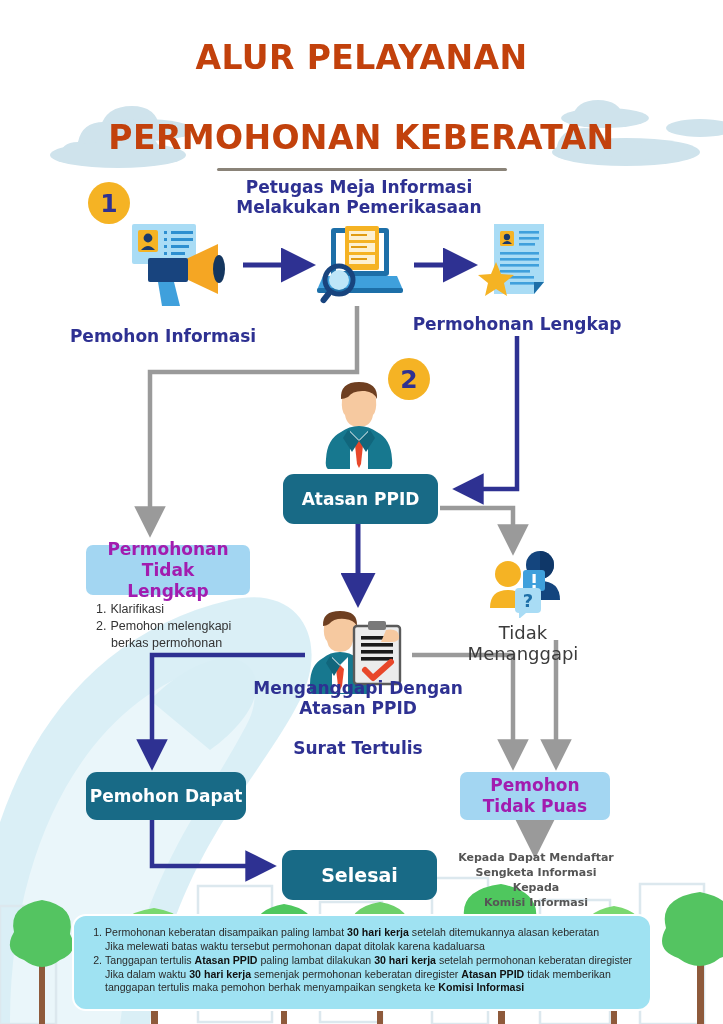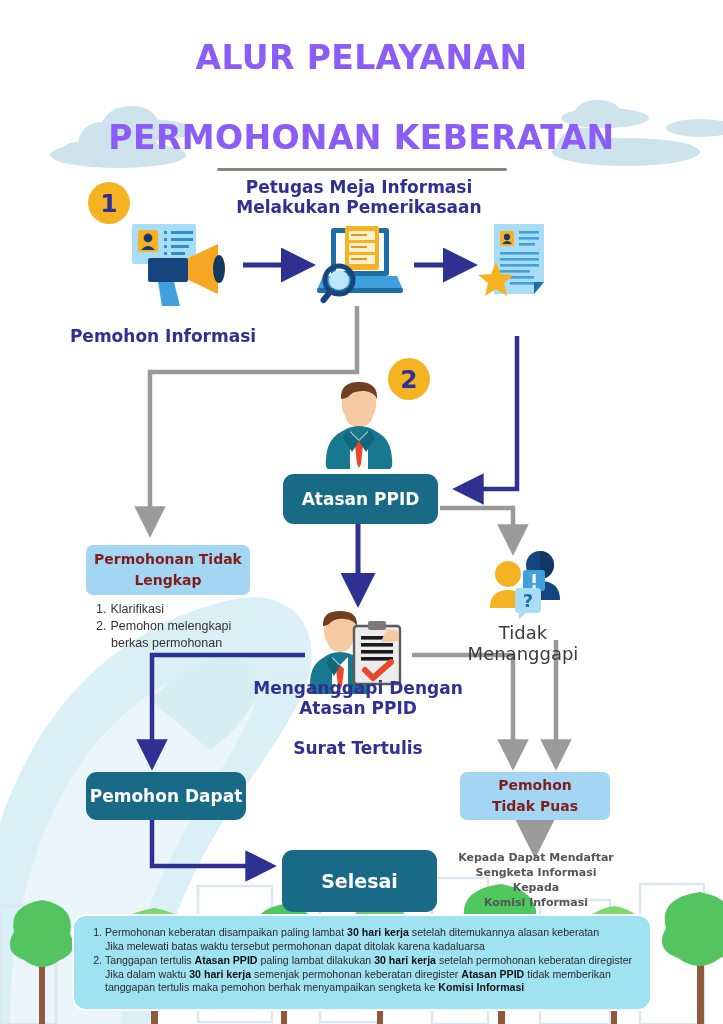--- a/index.html
+++ b/index.html
@@ -11,21 +11,21 @@
     background:#ffffff;
   }
   #canvas { position:absolute; inset:0; width:723px; height:1024px; }
 
   
   .bg-layer { position:absolute; inset:0; z-index:0; pointer-events:none; }
 
   
   .header { position:absolute; top:38px; left:0; width:723px; z-index:5; text-align:center; }
   .title-l1, .title-l2 {
-    color:#8b5cf6; font-weight:bold; letter-spacing:.4px;
+    color:#c2410c; font-weight:bold; letter-spacing:.4px;
     font-family:"DejaVu Sans", sans-serif;
   }
   .title-l1 { font-size:33px; line-height:40px; }
   .title-l2 { font-size:33px; line-height:42px;margin-top:39px; }
   .title-rule { width:290px; height:3px; background:#8a8378; margin:9px auto 0; border-radius:2px; }
 
   
   .node { position:absolute; z-index:6; }
   .badge {
     width:42px; height:42px; border-radius:50%;
@@ -38,22 +38,22 @@
   .lbl-navy {
     color:#2E3192; font-weight:bold; font-size:17px; line-height:20px;
     font-family:"DejaVu Sans", sans-serif; text-align:center;
   }
   .box-teal {
     background:#186A86; color:#ffffff; border-radius:11px;
     font-family:"DejaVu Sans", sans-serif; font-weight:bold; font-size:17px;
     display:flex; align-items:center; justify-content:center; text-align:center;
   }
   .box-lblue {
-    background:#A3D6F2; color:#7f1d1d; border-radius:7px;
-    font-family:"DejaVu Sans", sans-serif; font-weight:bold; font-size:14px;
+    background:#A3D6F2; color:#a21caf; border-radius:7px;
+    font-family:"DejaVu Sans", sans-serif; font-weight:bold; font-size:17px;
     line-height:21px;
     display:flex; align-items:center; justify-content:center; text-align:center;
   }
   .small-list { font-size:12.5px; line-height:17px; color:#333; font-family:"Liberation Sans",sans-serif; }
   .small-list .li { display:flex; gap:4px; }
   .small-list .li .num { flex:0 0 auto; }
   .grey-note { font-size:11px; line-height:15px; color:#555; text-align:center; font-weight:bold;
                font-family:"DejaVu Sans", sans-serif; }
   .cap-grey { font-size:18px; color:#3b3b3b; text-align:center; font-family:"DejaVu Sans", sans-serif; }
 
@@ -237,20 +237,21 @@
           <rect x="22" y="38" width="39" height="2.6"></rect>
         <rect x="22" y="44" width="39" height="2.6"></rect>
           <rect x="22" y="50" width="30" height="2.6"></rect>
         <rect x="22" y="56" width="34" height="2.6"></rect>
           <rect x="32" y="62" width="24" height="2.6"></rect>
       </g>
       <path d="M16 46 L21 58 L34 59 L24 67 L27 80 L16 73 L5 80 L8 67 L-2 59 L11 58 Z" fill="#F5B324" transform="translate(2,-4)"></path>
     </svg>
   </div>
 
+  <div class="node lbl-navy" style="left:412px; top:314px; width:210px;">Permohonan Lengkap</div>
 
   <div class="node badge" style="left:388px; top:358px;">2</div>
 
   <div class="node" style="left:322px; top:378px;">
     <svg width="74" height="92" viewBox="0 0 74 92">
       <path d="M37 6 q16 0 17 15 q1 12 -3 16 q-2 12 -14 12 q-12 0 -14 -12 q-4 -4 -3 -16 q1 -15 17 -15 Z" fill="#F6C9A0"></path>
       <path d="M19 21 q-1 -17 18 -17 q19 0 18 17 q-3 -7 -12 -8 q-12 -1 -17 6 q-4 2 -7 2 Z" fill="#6E3F21"></path>
       <path d="M37 48 q-10 0 -18 6 q-14 7 -15 27 q-1 8 2 10 l62 0 q3 -2 2 -10 q-1 -20 -15 -27 q-8 -6 -18 -6 Z" fill="#17788F"></path>
       <path d="M28 53 L37 62 L46 53 L46 91 L28 91 Z" fill="#ffffff"></path>
       <path d="M37 62 L41 67 L39 86 L37 90 L35 86 L33 67 Z" fill="#E8472A"></path>
@@ -332,21 +333,21 @@
 
   <div class="node box-teal" style="left:86px; top:772px; width:160px; height:48px;">Pemohon Dapat</div>
 
   <div class="node box-lblue" style="left:460px; top:772px; width:150px; height:48px;">
     <div>
       <div>Pemohon</div>
       <div>Tidak Puas</div>
     </div>
   </div>
 
-  <div class="node box-teal" style="left:282px; top:850px; width:155px; height:62px; font-size:19px;">Selesai</div>
+  <div class="node box-teal" style="left:282px; top:850px; width:155px; height:50px; font-size:19px;">Selesai</div>
 
   <div class="node grey-note" style="left:455px; top:850px; width:162px;">
     <div>Kepada Dapat Mendaftar</div>
     <div>Sengketa Informasi Kepada</div>
     <div>Komisi Informasi</div>
   </div>
 
   <div class="footnote">
     <ol>
       <li>

